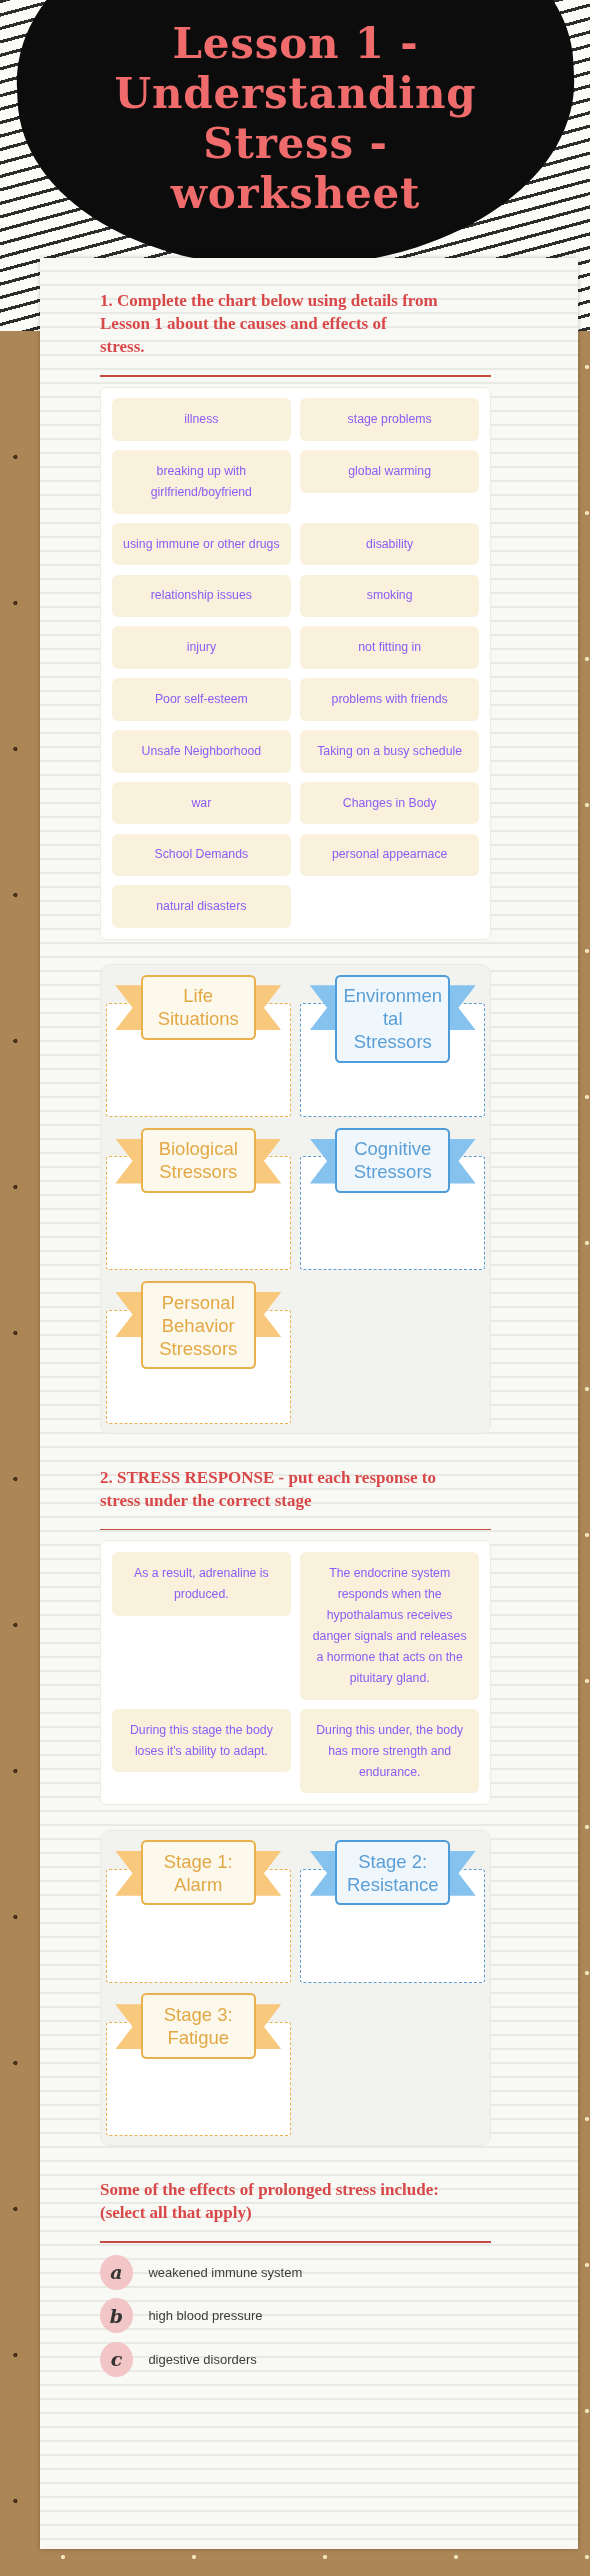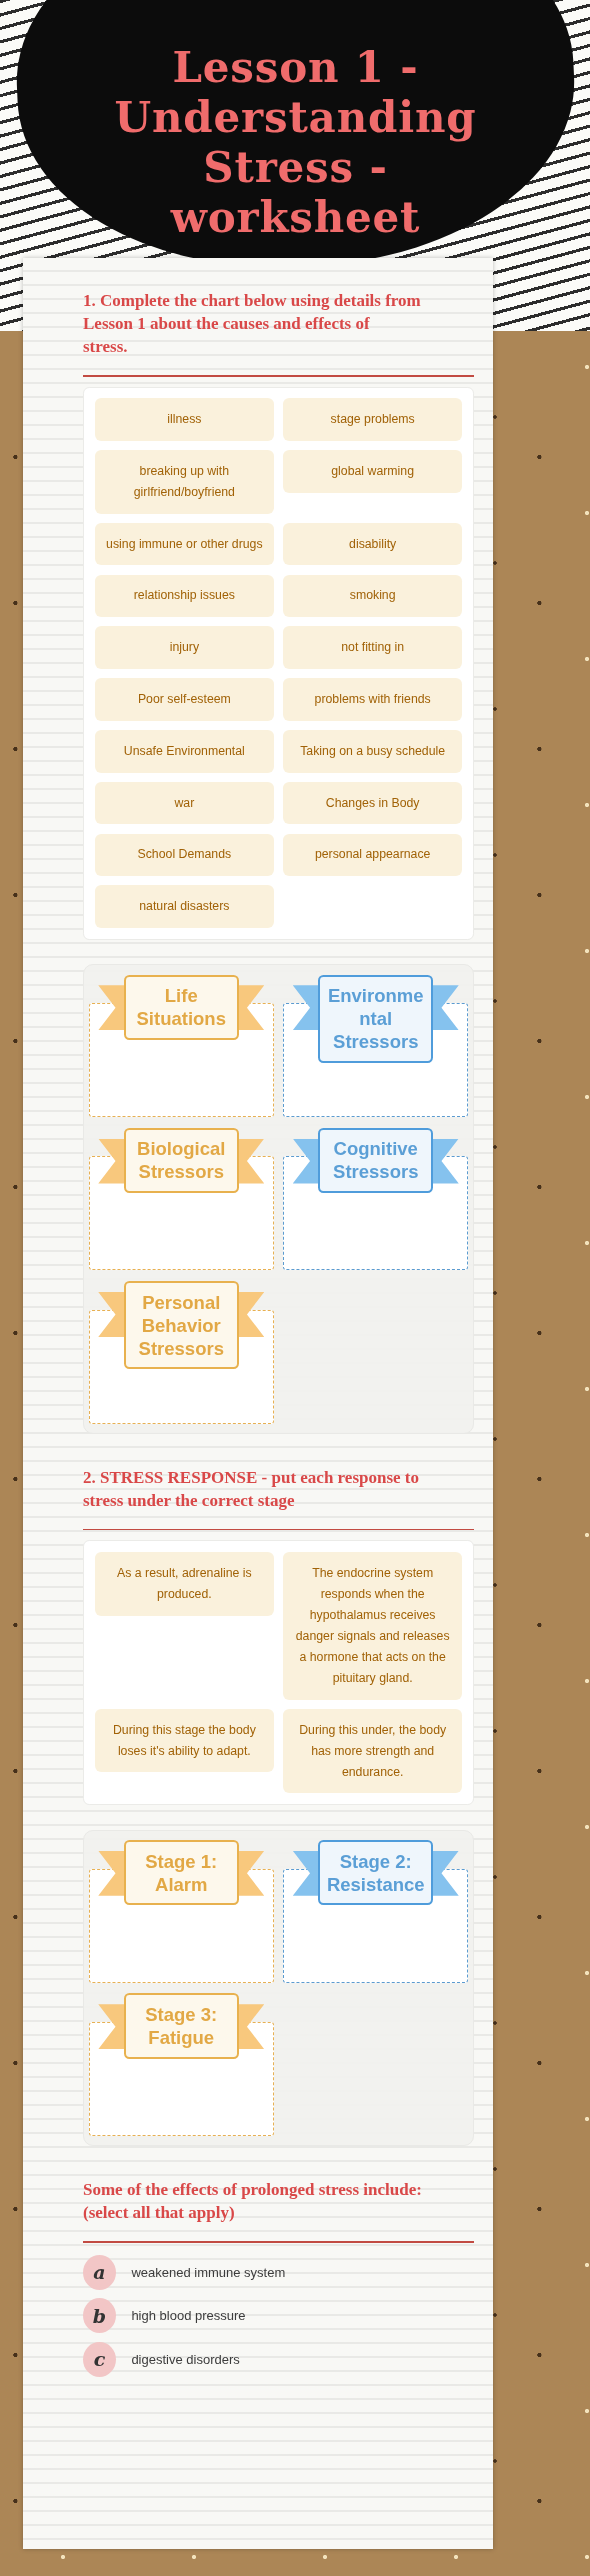--- a/index.html
+++ b/index.html
@@ -15,53 +15,53 @@
   }
   .stripes{
     position:absolute;top:0;left:0;width:591px;height:331px;
     background:repeating-linear-gradient(165deg, #2d2d2d 0 3.1px, #fbfbf8 3.1px 13px);
   }
   .blob{
     position:absolute;left:17px;top:-102px;width:557px;height:368px;
     background:#0c0c0c;border-radius:48%;transform:rotate(-2.5deg);
   }
   .title{
-    position:absolute;top:18.5px;left:0;width:591px;text-align:center;z-index:3;margin-top:24px;
+    position:absolute;top:18.5px;left:0;width:591px;text-align:center;z-index:3;
   }
   .title-line{
     font-family:"DejaVu Serif",serif;font-weight:700;font-size:42px;line-height:50px;
     color:#f06c6c;letter-spacing:0.8px;
   }
   .paper{
-    position:absolute;left:23px;top:258px;width:470px;height:2291px;z-index:2;
+    position:absolute;left:40px;top:258px;width:538px;height:2291px;z-index:2;
     background-color:#f8f8f5;
     background-image:repeating-linear-gradient(180deg, transparent 0 12.3px, #e9e9e6 12.3px 14px);
     box-shadow:0 0 4.6px rgba(0,0,0,.25);
   }
   .content{width:391px;margin-left:60px;padding-top:31px;box-sizing:border-box;}
   .red-heading{
     font-family:"Liberation Serif",serif;font-weight:700;font-size:17px;line-height:23px;
     color:#d94848;margin:0;
   }
   .red-rule{height:1.5px;background:#c24b42;border:none;margin:17px 0 0 0;}
   .card{
     background:#ffffff;border:0.8px solid #ebebe8;border-radius:6.2px;
     padding:10.8px;margin-top:10px;
   }
   .chip-row{display:flex;gap:9.2px;margin-bottom:9.2px;align-items:flex-start;}
   .chip-row:last-child{margin-bottom:0;}
   .chip-cell{flex:1;min-width:0;}
   .chip{
     background:#faf1dc;border-radius:6.2px;padding:10.8px 9.2px;box-sizing:border-box;
-    font-size:12.3px;line-height:21px;color:#a16207;text-align:center;
+    font-size:12.3px;line-height:21px;color:#8b5cf6;text-align:center;
     min-height:42px;display:flex;align-items:center;justify-content:center;cursor:grab;
   }
   .panel{
     background:rgba(241,241,238,0.95);border-radius:10px;border:0.8px solid #e9e9e6;
-    padding:9.2px 4.6px;margin-top:24.6px;font-weight:bold;
+    padding:9.2px 4.6px;margin-top:24.6px;
   }
   .zone-row{display:flex;gap:9.2px;margin-bottom:10.8px;}
   .zone-row:last-child{margin-bottom:0;}
   .zone-cell{flex:1;min-width:0;}
   .zone{position:relative;padding-top:28.5px;}
   .zone-box{
     border:1.5px dashed #999;border-radius:3.1px;background:#ffffff;
     height:114px;box-sizing:border-box;
   }
   .zone.orange .zone-box{border-color:#e7b052;}
@@ -155,21 +155,21 @@
         <div class="chip-row">
           <div class="chip-cell">
             <div class="chip">Poor self-esteem</div>
           </div>
           <div class="chip-cell">
             <div class="chip">problems with friends</div>
           </div>
         </div>
         <div class="chip-row">
           <div class="chip-cell">
-            <div class="chip">Unsafe Environmental</div>
+            <div class="chip">Unsafe Neighborhood</div>
           </div>
           <div class="chip-cell">
             <div class="chip">Taking on a busy schedule</div>
           </div>
         </div>
         <div class="chip-row">
           <div class="chip-cell">
             <div class="chip">war</div>
           </div>
           <div class="chip-cell">

